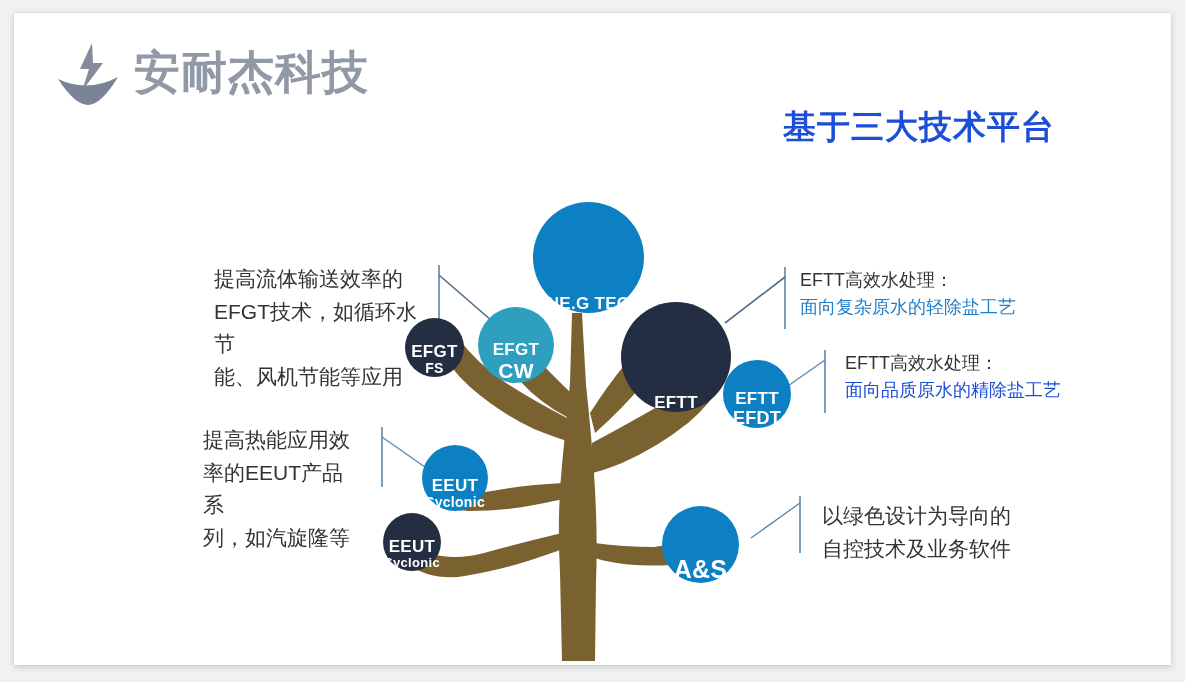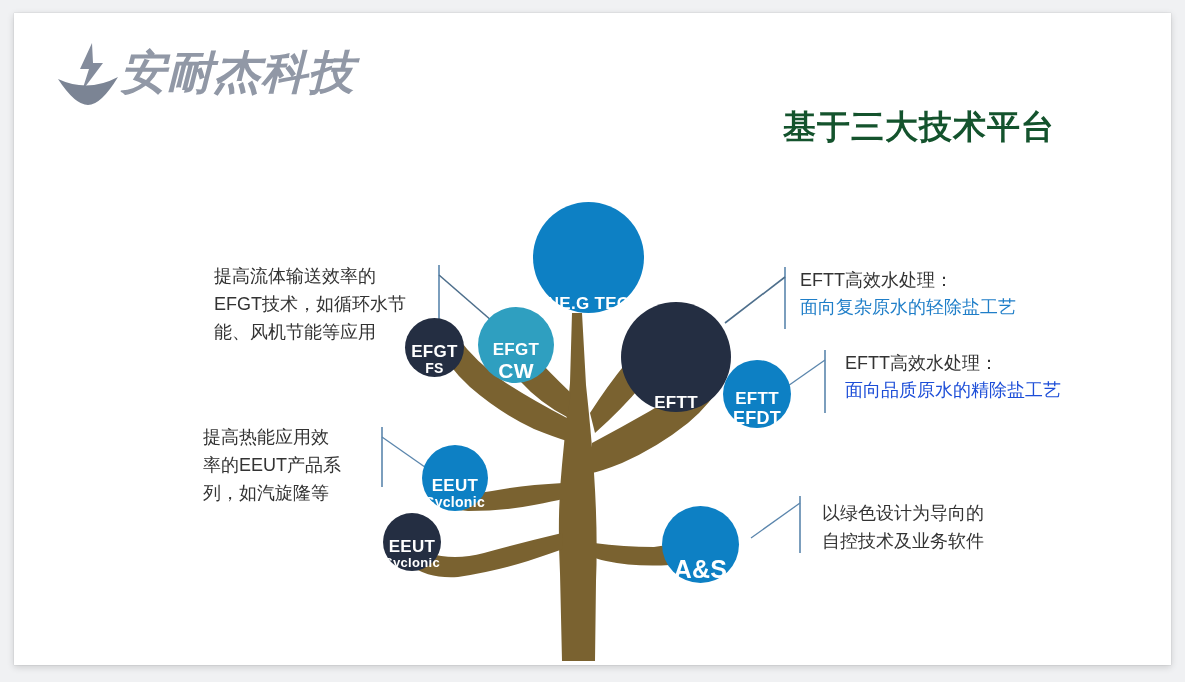--- a/index.html
+++ b/index.html
@@ -25,37 +25,36 @@
   
   #logo-area {
     position: absolute;
     left: 42px;
     top: 26px;
     display: flex;
     align-items: center;
   }
   #logo-mark { width: 64px; height: 66px; display: block; }
   #logo-text {
-    margin-left: 0;
+    margin-left: 14px;
     font-size: 46px;
     font-weight: bold;
     color: #9198a6;
     letter-spacing: 1px;
     line-height: 1;
     white-space: nowrap;
-    font-style: italic;
   }
 
   
   #title-block {
     position: absolute;
     right: 116px;
     top: 92px;
     text-align: right;
-    color: #14532d;
+    color: #1d4ed8;
     font-size: 33px;
     font-weight: bold;
     line-height: 1.33;
     letter-spacing: 1px;
     white-space: nowrap;
   }
 
   
   #tree-canvas {
     position: absolute;
@@ -76,21 +75,21 @@
     font-weight: bold;
     line-height: 1.12;
     box-sizing: border-box;
   }
   .node .sub { font-size: 17px; letter-spacing: 0.3px; margin-top: 48px; }
   .node .main { letter-spacing: 0.3px; }
 
   
   .callout {
     position: absolute;
-    font-size: 18px;
+    font-size: 21px;
     line-height: 1.55;
     color: #333333;
     white-space: pre-line;
   }
   .callout.r1, .callout.r2 { font-size: 18px; line-height: 1.5; }
   .callout .hl { color: #1f7ec8; }
 </style>
 </head>
 <body>
 

